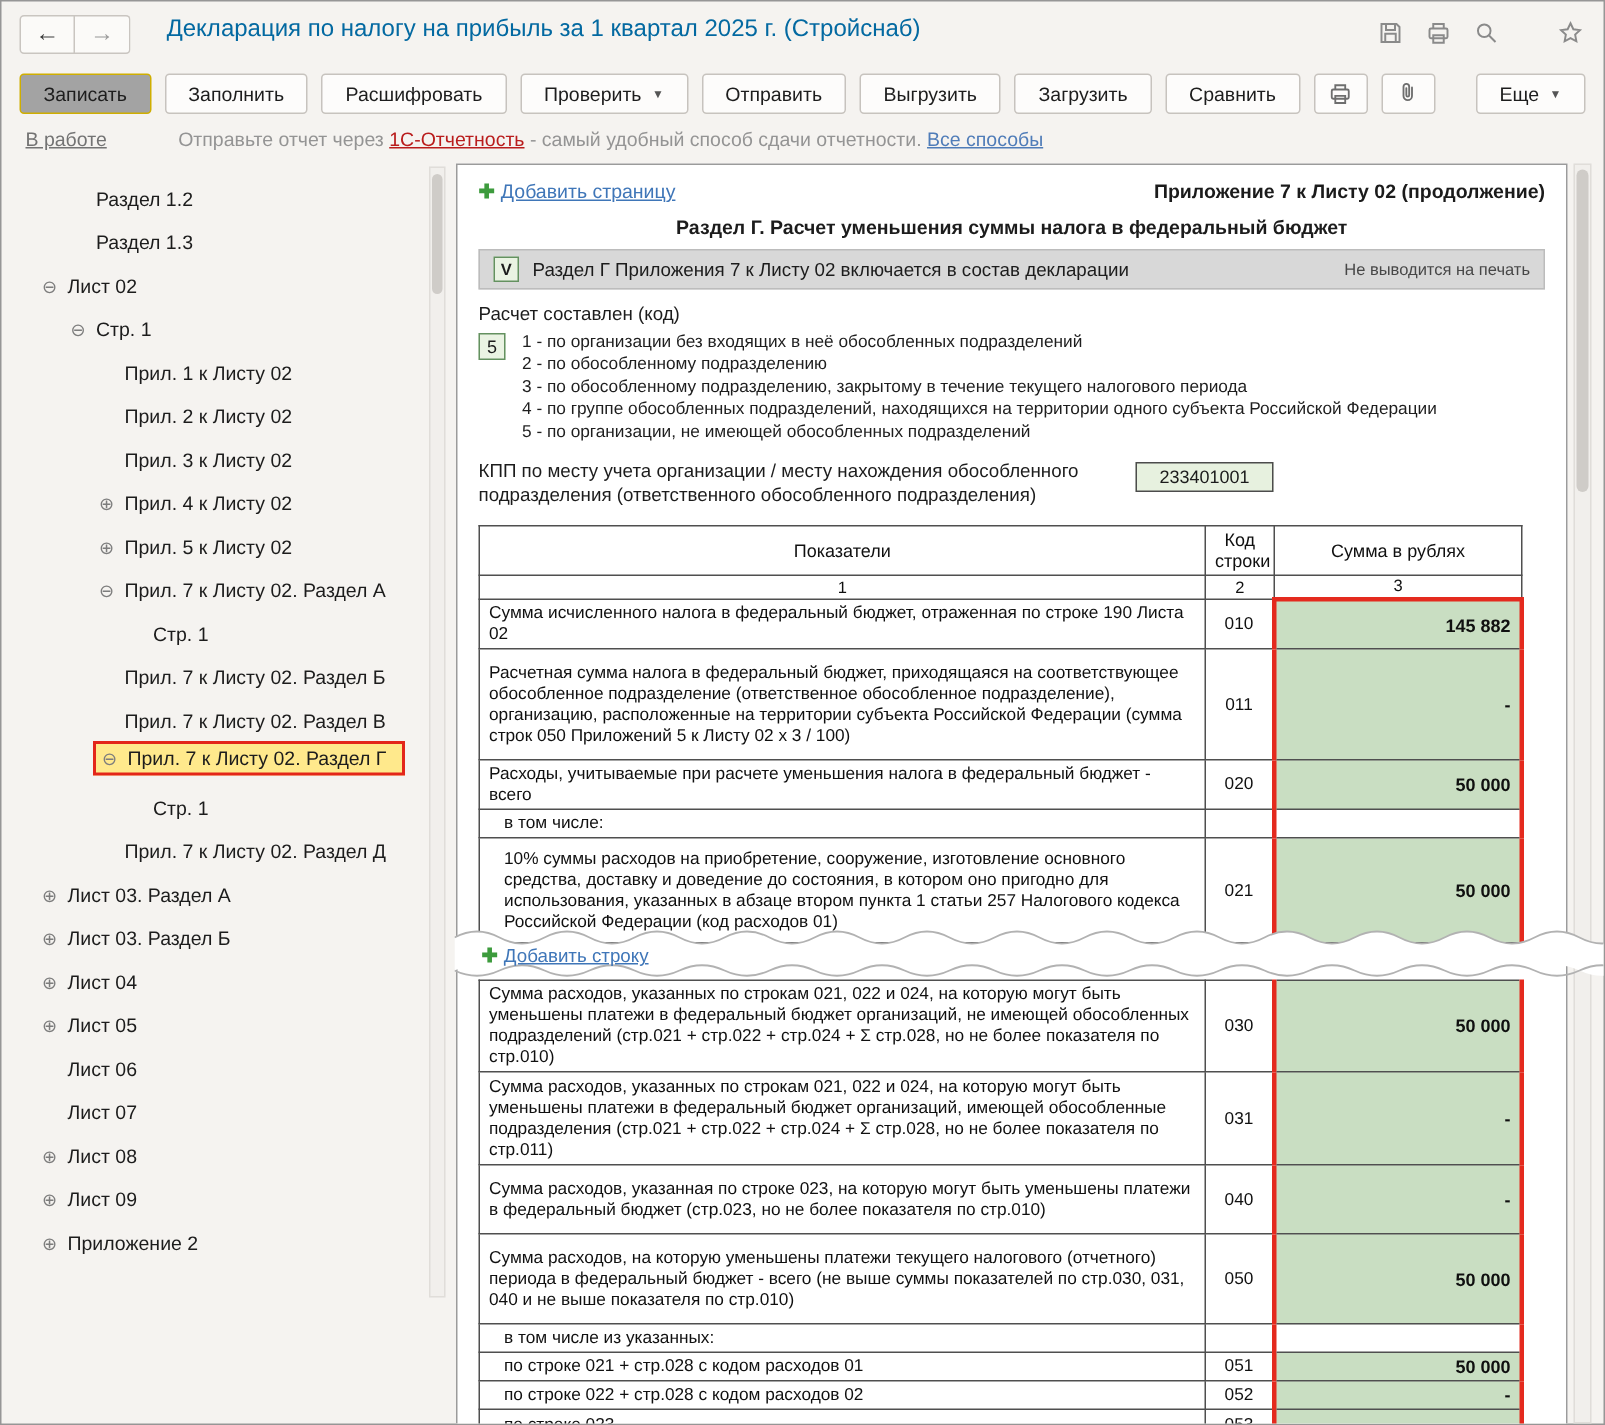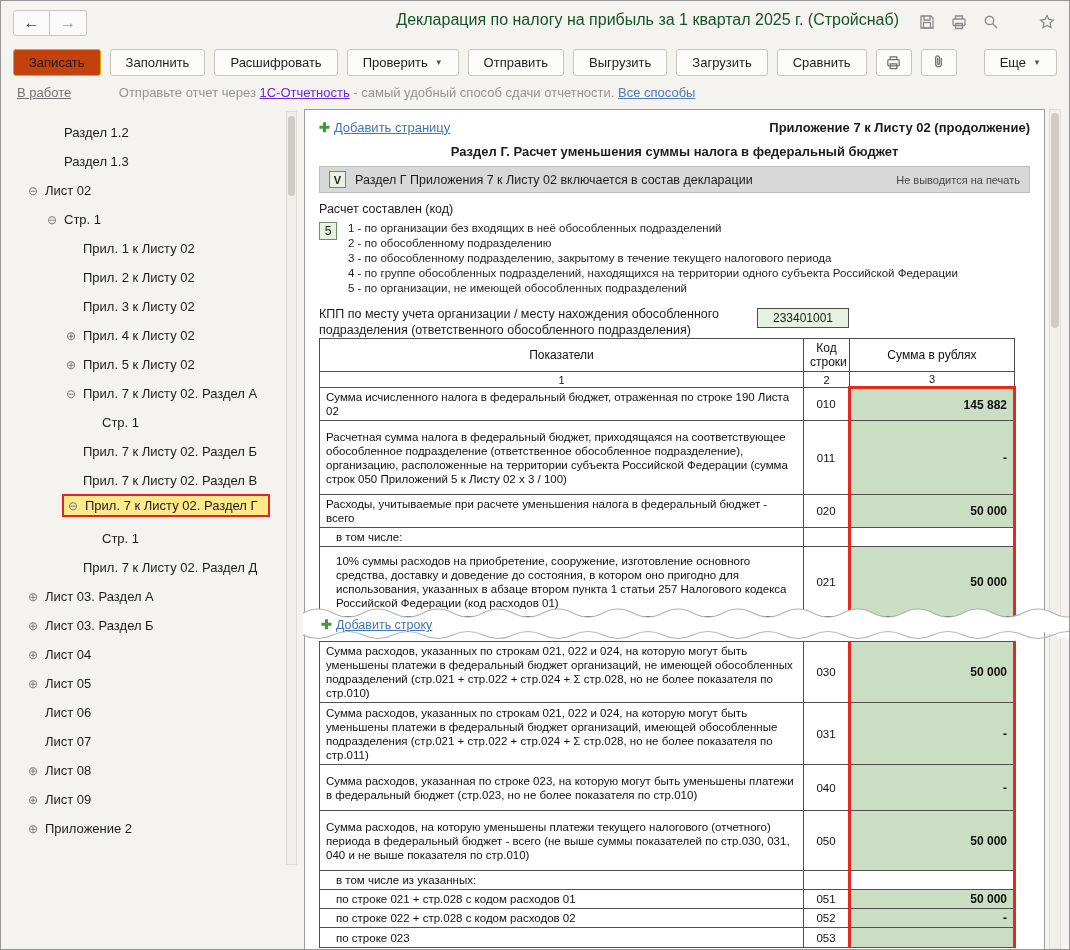--- a/index.html
+++ b/index.html
@@ -7,44 +7,44 @@
   .window { position:relative; width:1070px; height:950px; background:#f5f3f0;
             border:1px solid #969696; overflow:hidden; color:#1c1c1c; }
 
   
   .hdr { position:absolute; top:0; left:0; right:0; height:44px; }
   .navbtns { position:absolute; left:12px; top:9px; display:flex; }
   .navbtn { width:37px; height:26px; border:1px solid #c9c5c0; background:#fbfaf8;
             display:flex; align-items:center; justify-content:center; font-size:16px; cursor:pointer; }
   .navbtn.back { color:#3c3c3c; border-radius:3px 0 0 3px; }
   .navbtn.fwd  { color:#9a9a9a; border-radius:0 3px 3px 0; border-left:none; }
-  .title { position:absolute; left:110px; right:170px; top:10px; text-align:right;
-           font-size:16px; color:#14532d; white-space:nowrap; overflow:hidden; }
+  .title { position:absolute; left:110px; right:170px; top:10px; text-align:left;
+           font-size:16px; color:#0369a1; white-space:nowrap; overflow:hidden; }
   .hdricons { position:absolute; right:12px; top:11px; display:flex; gap:12px; align-items:center; }
   .hico { width:20px; height:20px; display:flex; align-items:center; justify-content:center; cursor:pointer; }
   .hico svg { stroke:#8a8a8a; fill:none; stroke-width:1.3; }
   .hico.gap { margin-left:24px; }
 
   
   .tb { position:absolute; top:44px; left:0; right:0; height:34px; display:flex;
         align-items:center; padding:0 12px; gap:9px; }
   .btn { height:27px; padding:0 15px; background:#fdfcfb; border:1px solid #c7c3be;
          border-radius:3px; font-size:13px; color:#1d1d1d; display:inline-flex;
          align-items:center; cursor:pointer; white-space:nowrap; }
-  .btn.primary { background:#c2410c; border-color:#cfae00; }
+  .btn.primary { background:#a3a3a3; border-color:#cfae00; }
   .caret { font-size:8px; margin-left:7px; color:#555; }
   .iconbtn { width:36px; padding:0; justify-content:center; }
   .iconbtn svg { stroke:#6e6e6e; fill:none; stroke-width:1.3; }
   .tb .spacer { flex:1; }
 
   
   .status { position:absolute; top:84px; left:16px; right:12px; font-size:13px; white-space:nowrap; }
   .state-link { color:#737373; text-decoration:underline; cursor:pointer; }
   .hint { color:#949494; margin-left:44px; }
-  .hint .glink { color:#6d28d9; text-decoration:underline; cursor:pointer; }
+  .hint .glink { color:#b91c1c; text-decoration:underline; cursor:pointer; }
   .hint .blink { color:#4f7cb8; text-decoration:underline; cursor:pointer; }
 
   
   .tree { position:absolute; top:110px; left:14px; width:266px; height:758px;
           overflow:hidden; font-size:13px; }
   .ti { height:29px; display:flex; align-items:flex-end; cursor:pointer; }
   .ti .exp { width:18px; text-align:center; color:#7d7d7d; font-size:12px; flex:0 0 18px; }
   .ti .lbl { padding-left:3px; white-space:nowrap; }
   .l0 { padding-left:9px; }  .l1 { padding-left:28px; }
   .l2 { padding-left:47px; } .l3 { padding-left:66px; }
@@ -74,21 +74,21 @@
   .codebox { width:18px; height:18px; background:#eaf3e3; border:1px solid #649160;
              font-size:12px; display:flex; align-items:center; justify-content:center;
              margin-top:1px; flex:0 0 18px; cursor:pointer; }
   .legend { font-size:11.5px; line-height:15px; color:#1e1e1e; }
   .kpp-row { display:flex; margin-top:10px; gap:8px; align-items:flex-start; }
   .kpp-label { width:430px; font-size:12.5px; line-height:16px; }
   .kpp-value { width:92px; height:20px; border:1px solid #4c4c4c; background:#e7f1df;
                text-align:center; font-size:12px; line-height:18px; margin-top:2px; cursor:text; }
 
   
-  table.ftable { border-collapse:collapse; width:695px; table-layout:fixed; }
+  table.ftable { border-collapse:collapse; width:695px; table-layout:fixed; margin-top:12px; }
   .ftable col.c1 { width:484px; } .ftable col.c2 { width:46px; } .ftable col.c3 { width:165px; }
   .ftable th, .ftable td { border:1px solid #4f4f4f; font-size:11.5px; line-height:14px;
                             padding:2px 6px; vertical-align:middle; color:#101010; }
   .ftable thead th { font-weight:normal; text-align:center; font-size:12px; height:28px; background:#fff; }
   .numrow td { text-align:center; font-size:11px; height:15px; padding:0 6px; }
   td.code { text-align:center; }
   td.amt { background:#c9dec2; text-align:right; font-weight:bold; font-size:12px; cursor:text; }
   td.plain { background:#fff; }
   td.ind { padding-left:16px; }
   .rl { border-left:3px solid #e42a1e !important; }

